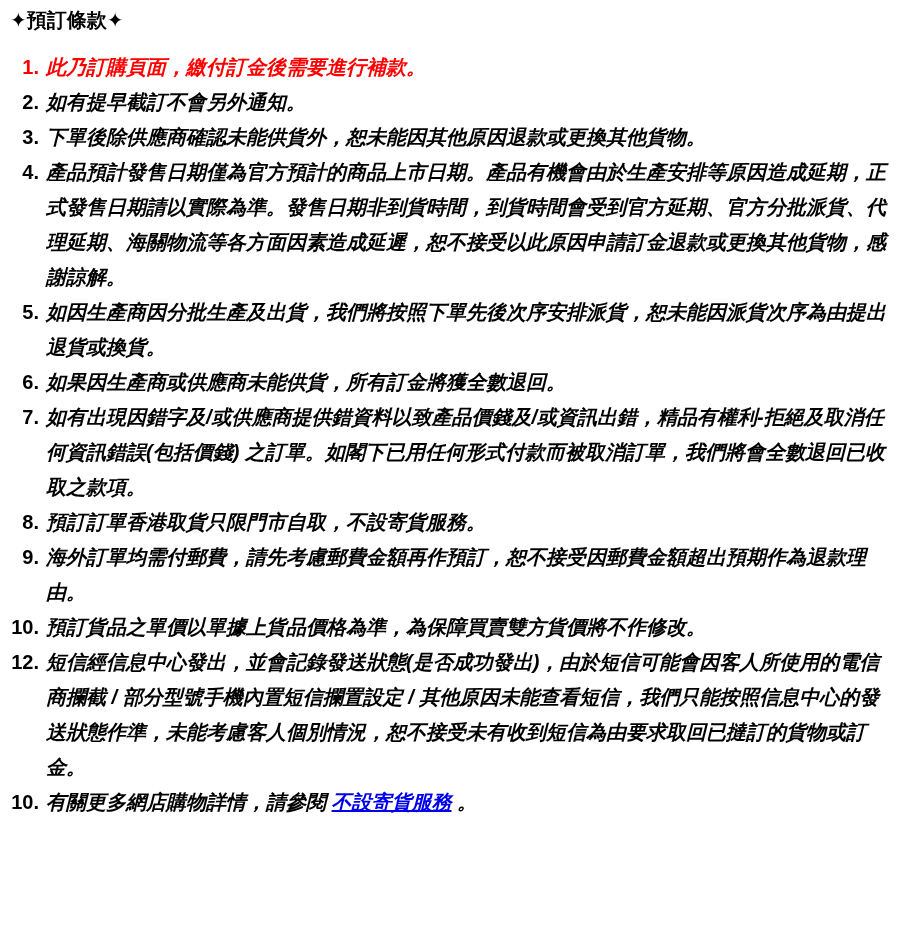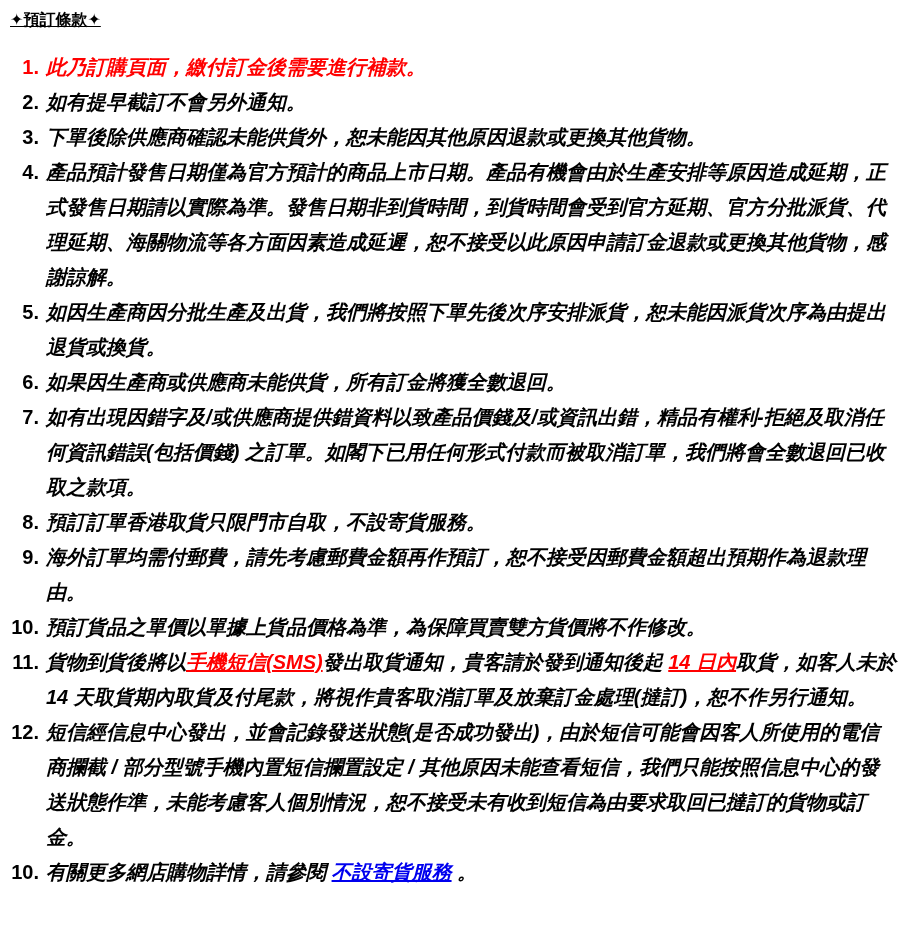--- a/index.html
+++ b/index.html
@@ -18,23 +18,22 @@
     color: #ff0000;
     font-size: 21px;
     line-height: 30px;
     text-decoration: underline;
     margin-bottom: 20px;
   }
 
   .heading-row { margin-bottom: 16px; }
   .heading {
     display: inline-block;
-    font-size: 16px;
+    font-size: 20px;
     line-height: 28px;
-    text-decoration: underline;
   }
 
   .terms { width: 100%; }
   .term {
     display: flex;
     font-size: 20px;
     line-height: 35px;
     align-items: flex-start;
   }
   .term-num {
@@ -94,24 +93,20 @@
       </div>
       <div class="term">
         <span class="term-num">9.</span>
         <span class="term-text"><span class="seg-plain">海外訂單均需付郵費，請先考慮郵費金額再作預訂，恕不接受因郵費金額超出預期作為退款理由。</span></span>
       </div>
       <div class="term">
         <span class="term-num">10.</span>
         <span class="term-text"><span class="seg-plain">預訂貨品之單價以單據上貨品價格為準，為保障買賣雙方貨價將不作修改。</span></span>
       </div>
       <div class="term">
-        <span class="term-num">11.</span>
-        <span class="term-text"><span class="seg-plain">貨物到貨後將以</span><span class="seg-red-underline">手機短信(SMS)</span><span class="seg-plain">發出取貨通知，貴客請於發到通知後起 </span><span class="seg-red-underline">14 日內</span><span class="seg-plain">取貨，如客人未於 14 天取貨期內取貨及付尾款，將視作貴客取消訂單及放棄訂金處理(撻訂)，恕不作另行通知。</span></span>
-      </div>
-      <div class="term">
         <span class="term-num">12.</span>
         <span class="term-text"><span class="seg-plain">短信經信息中心發出，並會記錄發送狀態(是否成功發出)，由於短信可能會因客人所使用的電信商攔截 / 部分型號手機內置短信攔置設定 / 其他原因未能查看短信，我們只能按照信息中心的發送狀態作準，未能考慮客人個別情況，恕不接受未有收到短信為由要求取回已撻訂的貨物或訂金。</span></span>
       </div>
       <div class="term">
         <span class="term-num">10.</span>
         <span class="term-text"><span class="seg-plain">有關更多網店購物詳情，請參閱 </span><a class="seg-link">不設寄貨服務</a><span class="seg-plain"> 。</span></span>
       </div>
     </div>
 </div>
 

